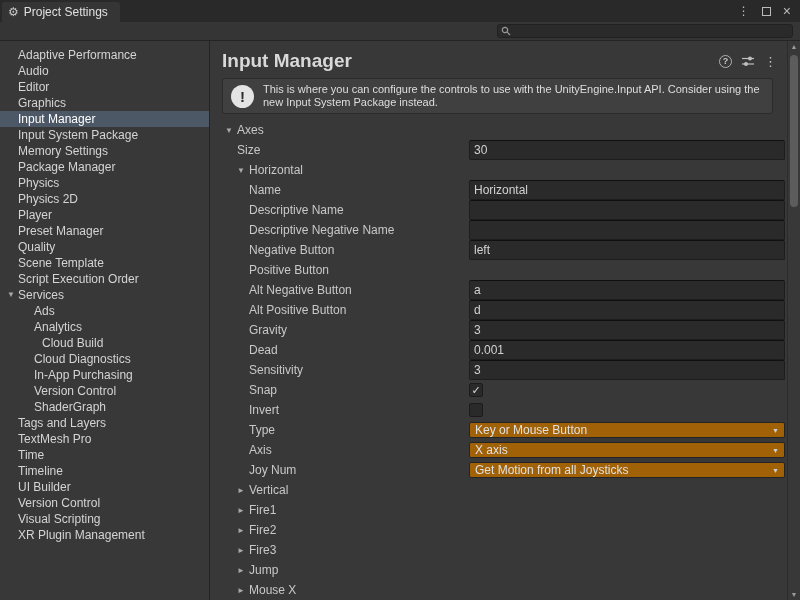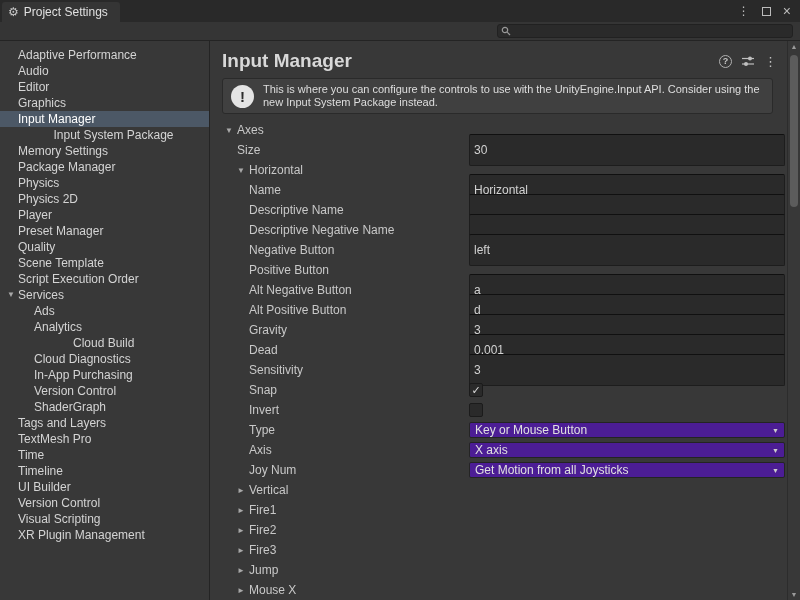--- a/index.html
+++ b/index.html
@@ -93,33 +93,33 @@
   .props { flex: 1; overflow: hidden; }
   .prop-row { height: 20px; display: flex; align-items: center; }
   .prop-label {
     width: 259px; flex: 0 0 259px;
     display: flex; align-items: center;
     color: #c8c8c8; white-space: nowrap; overflow: hidden;
   }
   .fold-tri { width: 12px; flex: 0 0 12px; font-size: 8px; color: #a8a8a8; }
   .prop-field { flex: 1; margin-right: 2px; display: flex; align-items: center; }
   .unity-field {
-    width: 100%; height: 32px;
+    width: 100%; height: 20px;
     background: #2a2a2a; border: 1px solid #1d1d1d; border-top-color: #101010;
     border-radius: 2px; color: #d2d2d2;
     font: 12px "Liberation Sans", sans-serif; padding: 0 4px; outline: none;
   }
   .checkbox {
     width: 14px; height: 14px;
     background: #2a2a2a; border: 1px solid #1b1b1b; border-radius: 2px;
     color: #dcdcdc; font-size: 11px; line-height: 12px; text-align: center; font-weight: bold;
   }
   .dropdown {
     width: 100%; height: 16px;
-    background: #4c1d95; border: 1px solid #242424; border-radius: 2px;
+    background: #a16207; border: 1px solid #242424; border-radius: 2px;
     display: flex; align-items: center; padding: 0 5px; color: #e0e0e0;
   }
   .dd-arrow { margin-left: auto; font-size: 7px; color: #cccccc; }
 
   
   .vscroll {
     width: 13px; flex: 0 0 13px; background: #383838;
     border-left: 1px solid #2c2c2c; position: relative;
   }
   .vs-thumb {
@@ -173,21 +173,21 @@
           <span>Editor</span>
         </div>
         <div class="side-item" style="padding-left: 4px;">
           <span class="slot"></span>
           <span>Graphics</span>
         </div>
         <div class="side-item selected" style="padding-left: 4px;">
           <span class="slot"></span>
           <span>Input Manager</span>
         </div>
-        <div class="side-item" style="padding-left: 4px; justify-content: center;">
+        <div class="side-item" style="padding-left: 4px;">
           <span class="slot"></span>
           <span>Input System Package</span>
         </div>
         <div class="side-item" style="padding-left: 4px;">
           <span class="slot"></span>
           <span>Memory Settings</span>
         </div>
         <div class="side-item" style="padding-left: 4px;">
           <span class="slot"></span>
           <span>Package Manager</span>
@@ -225,21 +225,21 @@
           <span>Services</span>
         </div>
         <div class="side-item" style="padding-left: 20px;">
           <span class="slot"></span>
           <span>Ads</span>
         </div>
         <div class="side-item" style="padding-left: 20px;">
           <span class="slot"></span>
           <span>Analytics</span>
         </div>
-        <div class="side-item" style="padding-left: 28px; margin-left: 31px;">
+        <div class="side-item" style="padding-left: 28px;">
           <span class="slot"></span>
           <span>Cloud Build</span>
         </div>
         <div class="side-item" style="padding-left: 20px;">
           <span class="slot"></span>
           <span>Cloud Diagnostics</span>
         </div>
         <div class="side-item" style="padding-left: 20px;">
           <span class="slot"></span>
           <span>In-App Purchasing</span>

